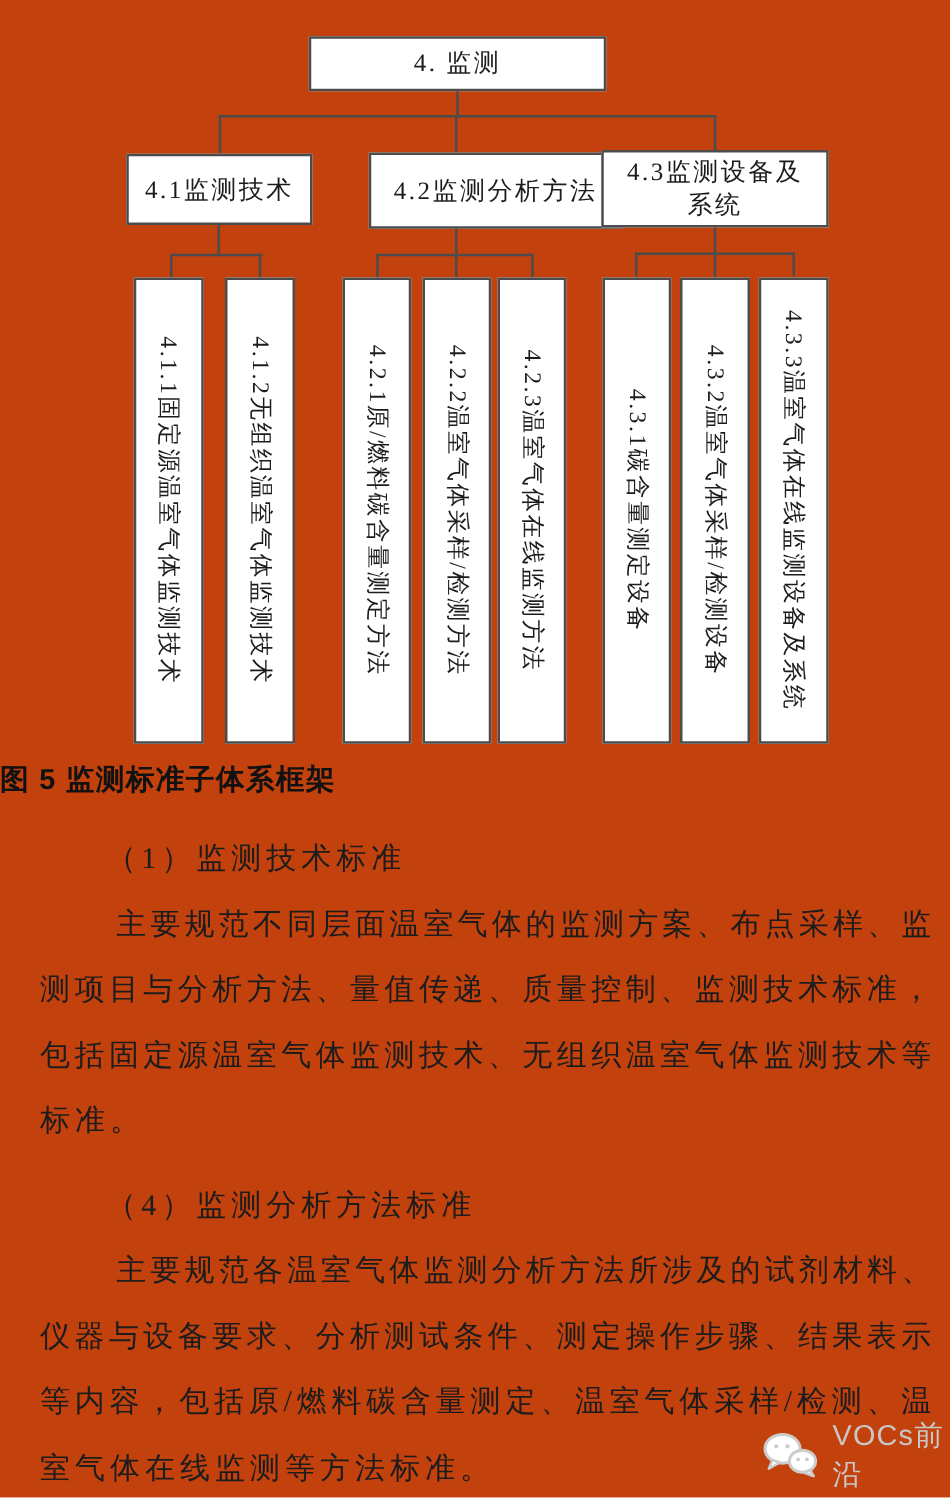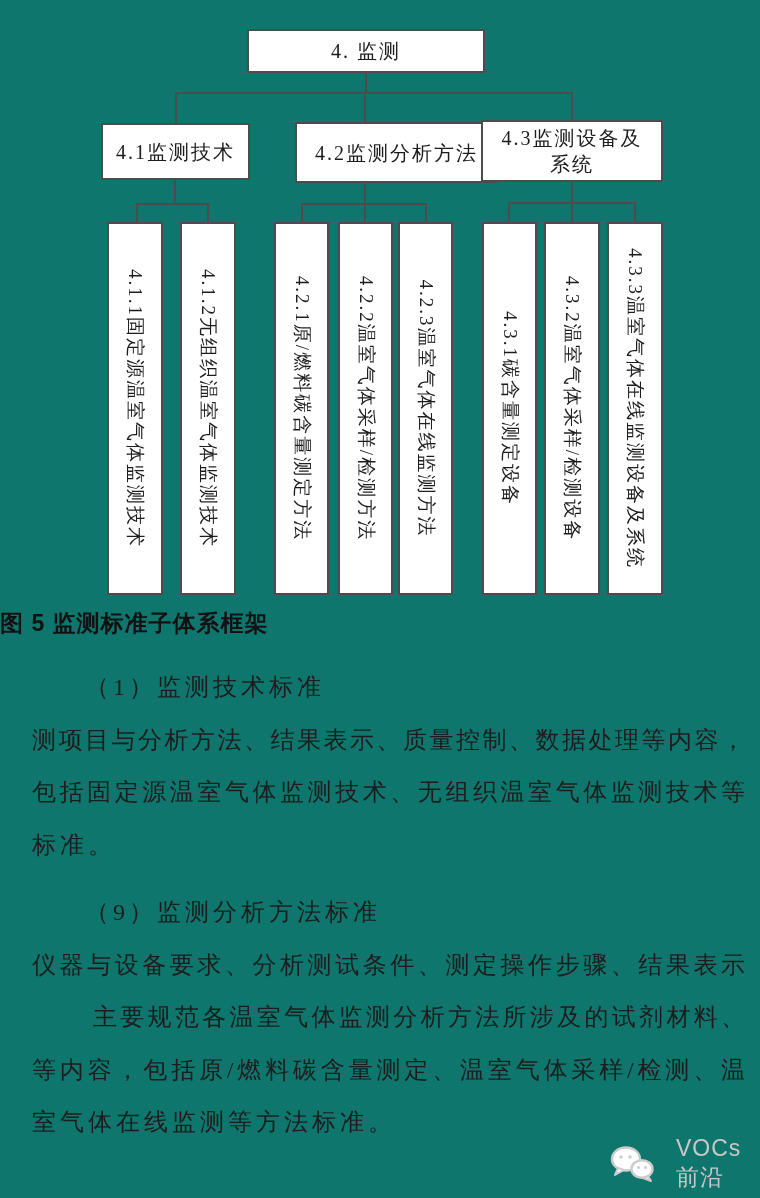--- a/index.html
+++ b/index.html
@@ -1,19 +1,19 @@
 <!DOCTYPE html>
 <html><head>
 <meta charset="utf-8">
 <style>
   html,body{margin:0;padding:0;background:#ffffff;}
   #page{
     position:relative;
     width:760px;height:1198px;
-    background:#0f766e;
+    background:#c2410c;
     overflow:hidden;
     font-family:"Liberation Serif", serif;
     color:#1c1c1c;
   }
   
   .dbox{
     position:absolute;
     border:2px solid #4c4c4c;
     box-sizing:border-box;
     background:#ffffff;
@@ -51,21 +51,21 @@
     letter-spacing:1px;
     overflow:visible;
   }
   .bline.heading{text-align-last:left;letter-spacing:4px;padding-left:53px;}
   .bline.first{text-indent:61px;}
   .bline.last{text-align-last:left;letter-spacing:4px;}
   .section2{margin-top:15px;}
   
   .watermark{
     position:absolute;left:610px;top:1145px;height:38px;
-    display:flex;align-items:center;gap:22px;
+    display:flex;align-items:center;gap:12px;
     color:#c8c8c8;
     font-family:"Liberation Sans", sans-serif;
     font-size:23px;letter-spacing:1px;
     user-select:none;
   }
 </style>
 </head>
 <body>
 
 <div id="page">
@@ -128,28 +128,29 @@
   </div>
   <div class="leaf" style="left:607px;width:56px;">
     <div class="leaf-inner">4.3.3温室气体在线监测设备及系统</div>
   </div>
 
   <div class="caption">图 5 监测标准子体系框架</div>
 
   <div class="bodytext">
     <div>
       <div class="bline heading">（1）监测技术标准</div>
-      <div class="bline">测项目与分析方法、结果表示、质量控制、数据处理等内容，</div>
+      <div class="bline first">主要规范不同层面温室气体的监测方案、布点采样、监</div>
+      <div class="bline">测项目与分析方法、量值传递、质量控制、监测技术标准，</div>
       <div class="bline">包括固定源温室气体监测技术、无组织温室气体监测技术等</div>
       <div class="bline last">标准。</div>
     </div>
     <div class="section2">
-      <div class="bline heading">（9）监测分析方法标准</div>
+      <div class="bline heading">（4）监测分析方法标准</div>
+      <div class="bline first">主要规范各温室气体监测分析方法所涉及的试剂材料、</div>
       <div class="bline">仪器与设备要求、分析测试条件、测定操作步骤、结果表示</div>
-      <div class="bline first">主要规范各温室气体监测分析方法所涉及的试剂材料、</div>
       <div class="bline">等内容，包括原/燃料碳含量测定、温室气体采样/检测、温</div>
       <div class="bline last">室气体在线监测等方法标准。</div>
     </div>
   </div>
 
   <div class="watermark">
     <span style="display:inline-flex;">
       <svg width="44" height="36" viewBox="0 0 44 36" fill="none">
         <ellipse cx="16" cy="13" rx="14" ry="11.5" stroke="#cccccc" stroke-width="2.4" fill="#ffffff"></ellipse>
         <path d="M8 22 L5 29 L14 24 Z" fill="#ffffff" stroke="#cccccc" stroke-width="2" stroke-linejoin="round"></path>

